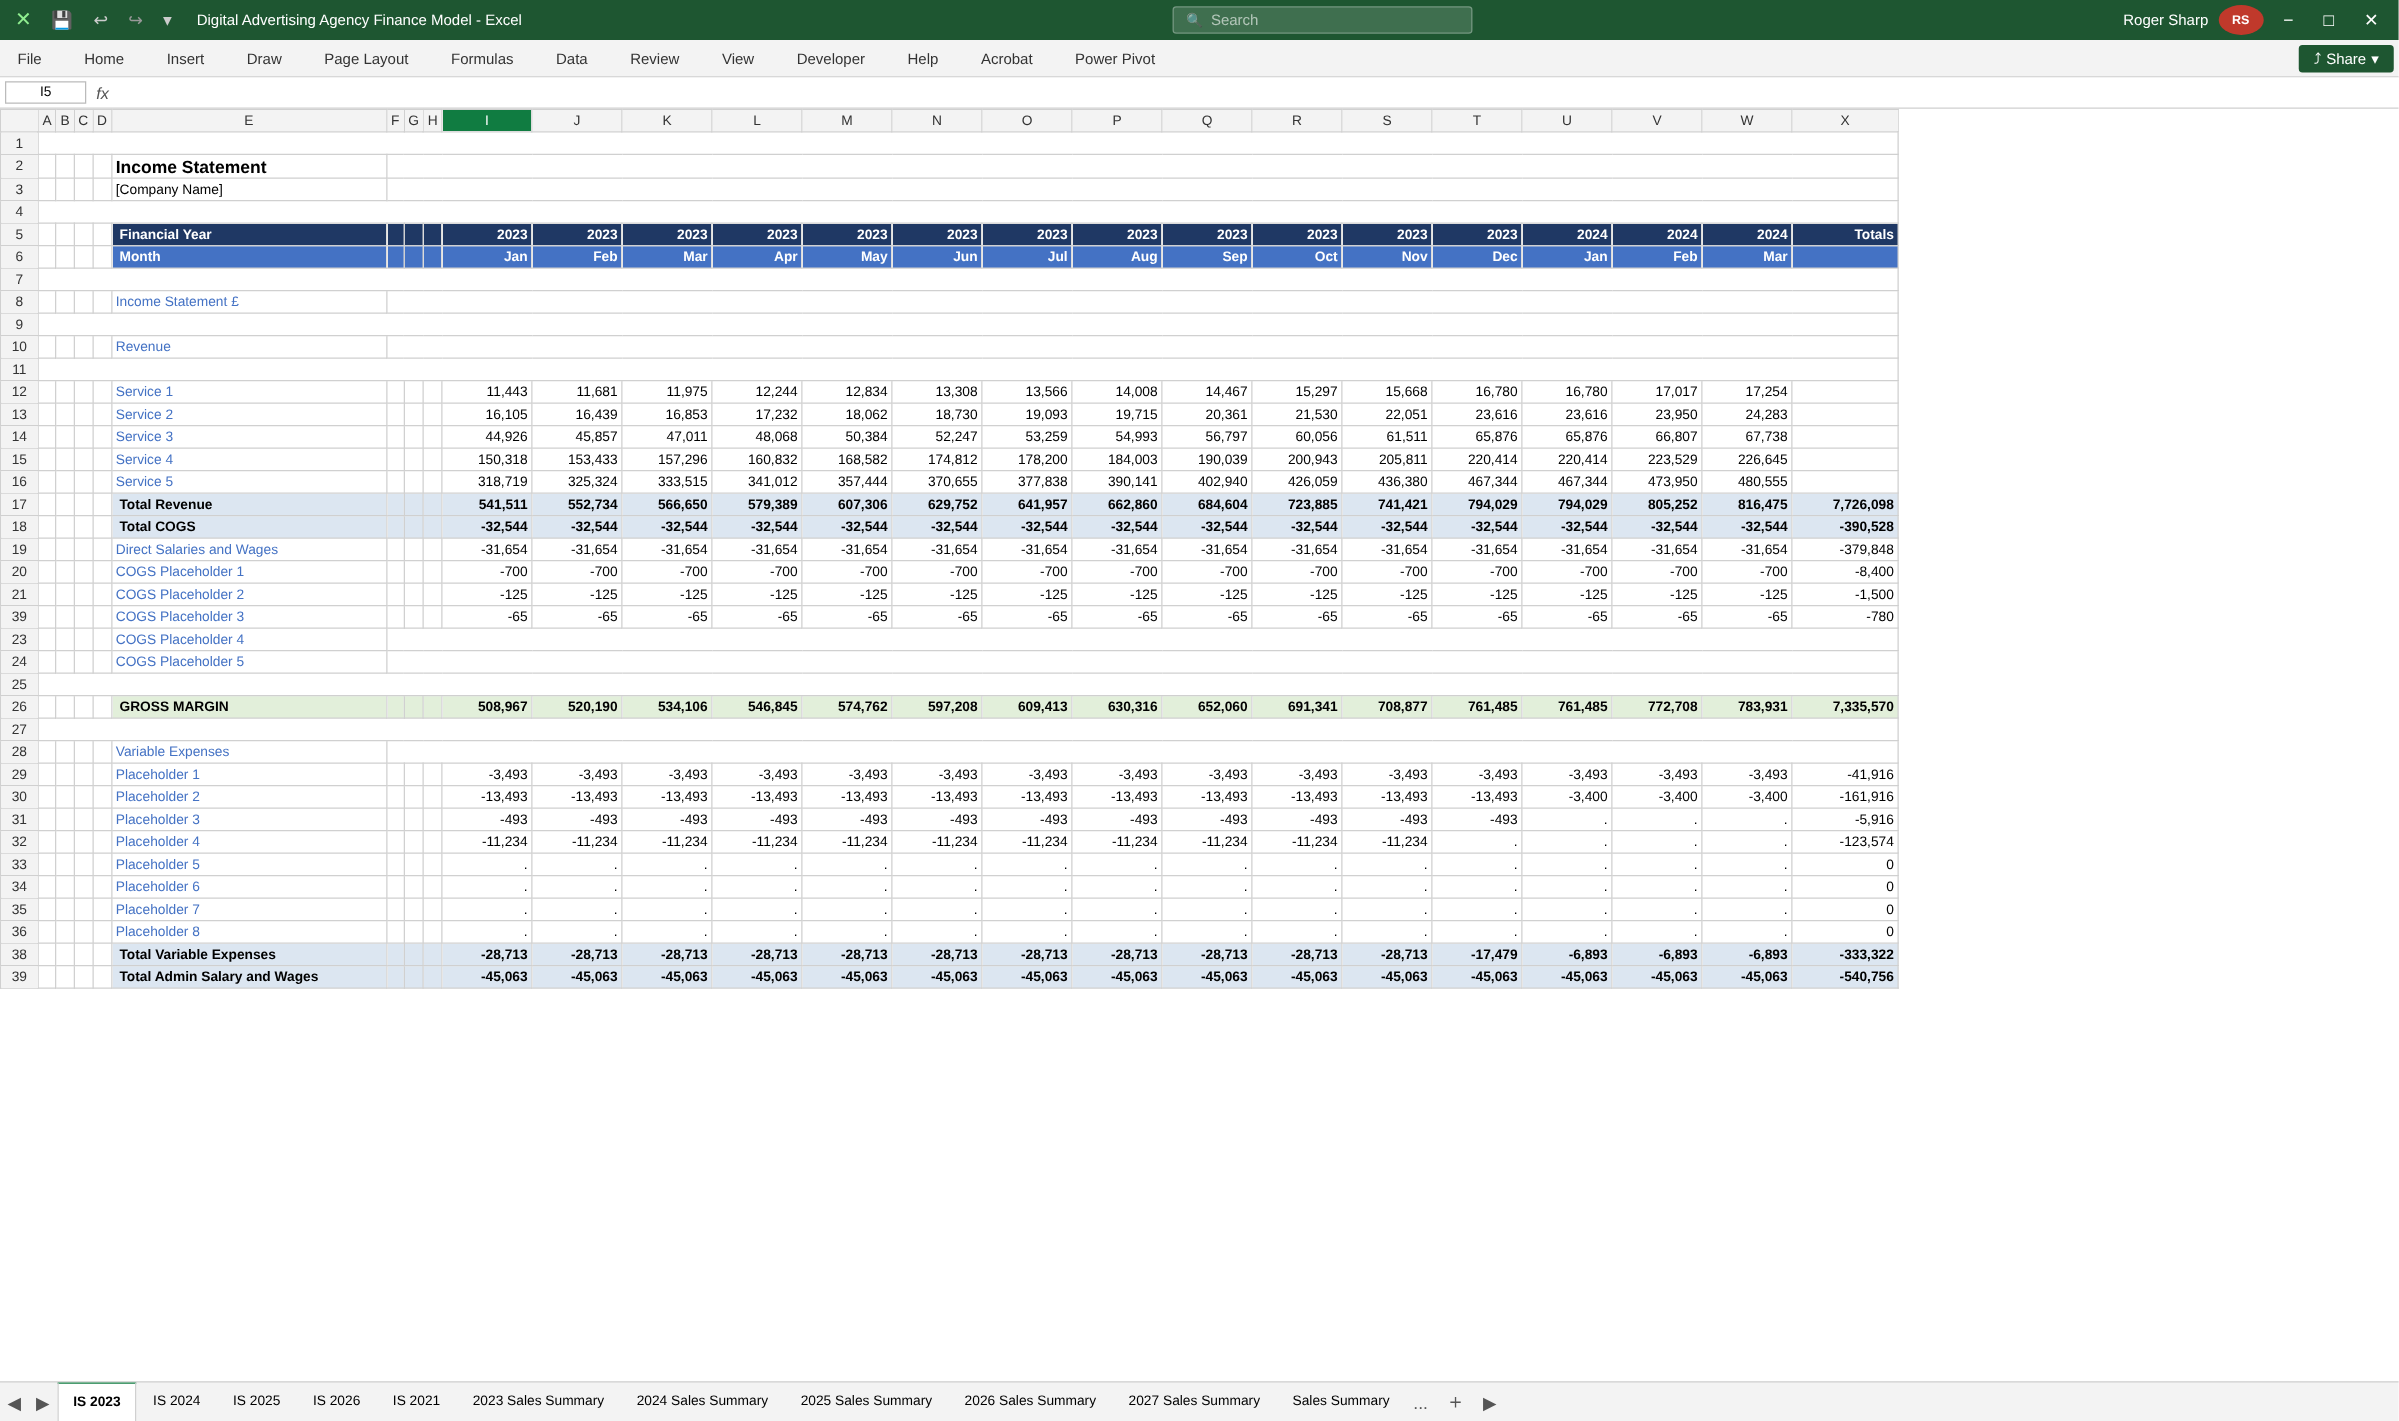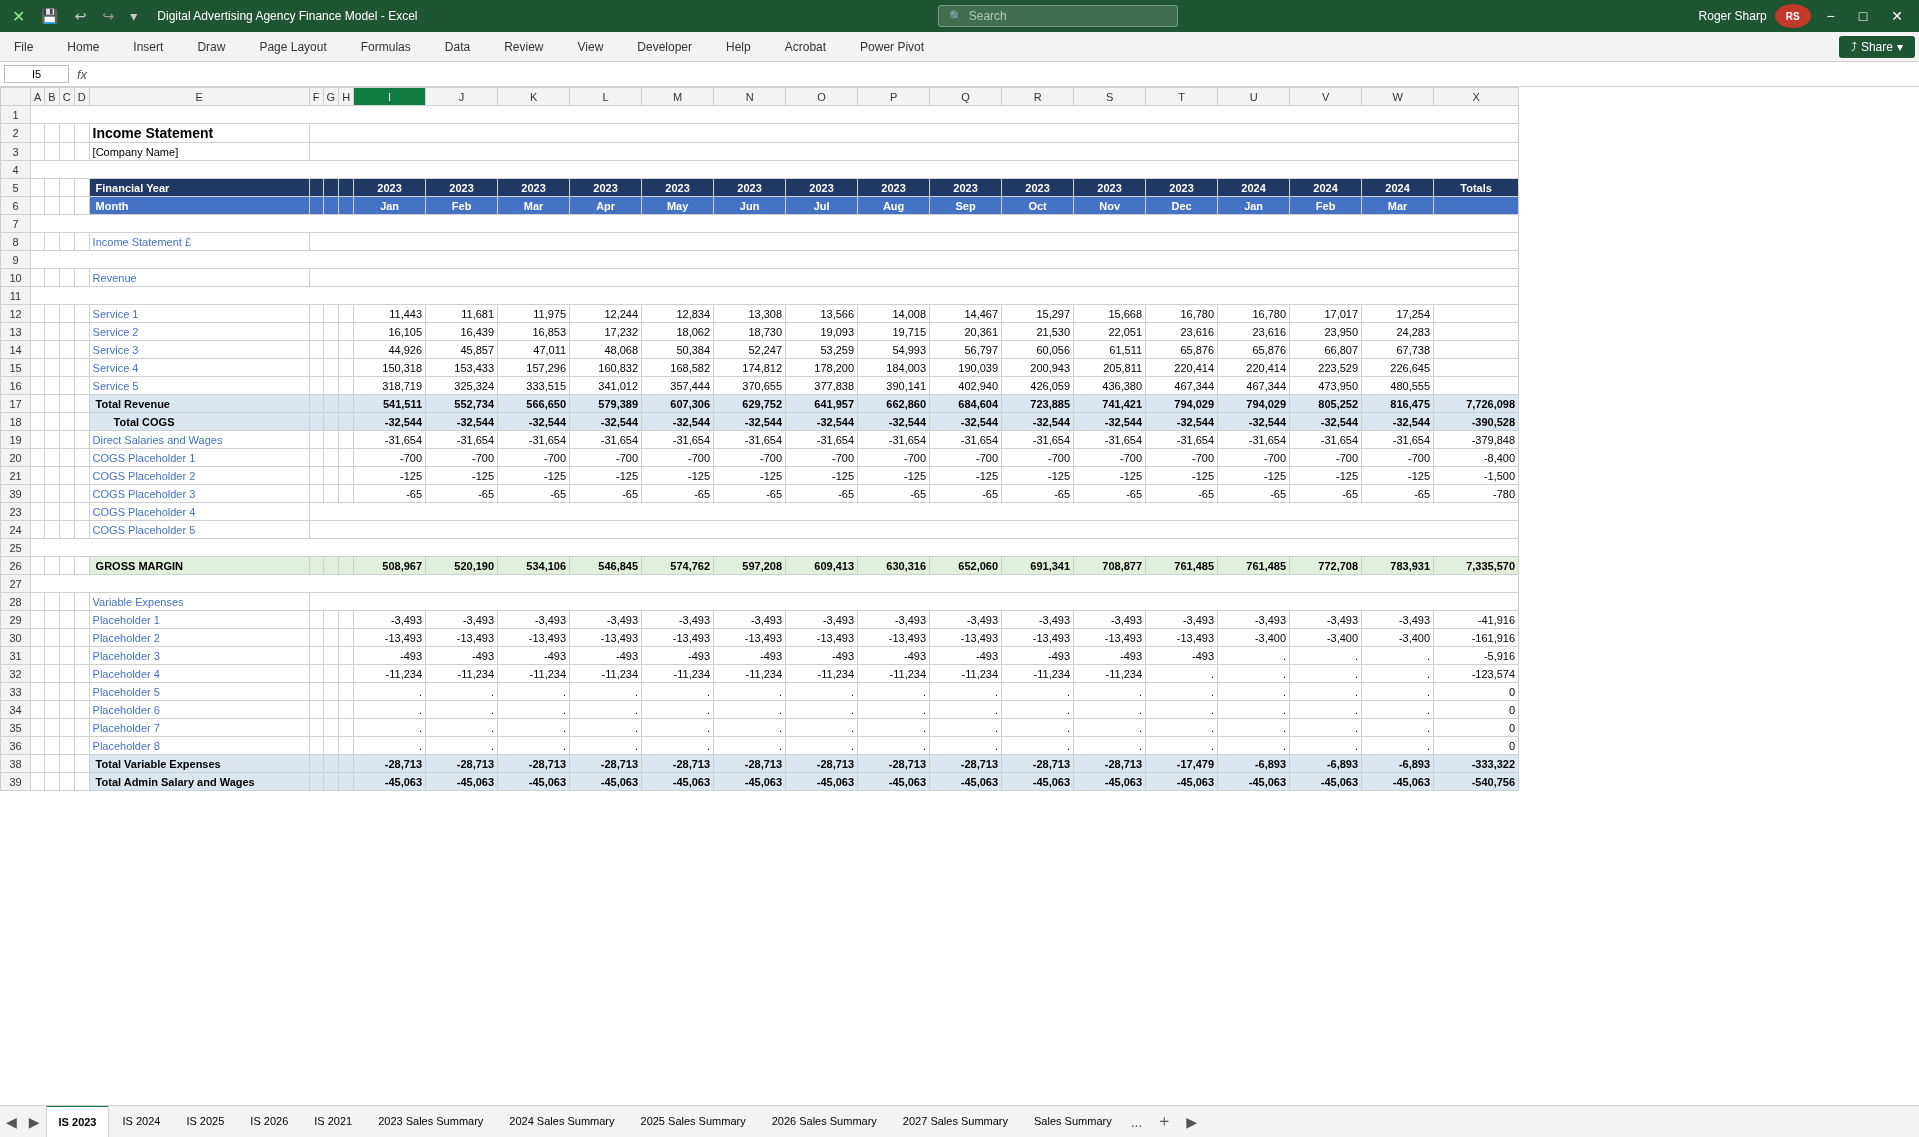--- a/index.html
+++ b/index.html
@@ -145,21 +145,21 @@
       min-width: 30px;
       position: sticky;
       left: 0;
       z-index: 3;
       border: 1px solid #d0d0d0;
     }
 
     
     .cell-text-left { text-align: left; }
     .cell-text-right { text-align: right; }
-    .cell-text-center { text-align: center; }
+    .cell-text-center { text-align: right; }
 
     
     .header-dark {
       background: #1f3864;
       color: white;
       font-weight: bold;
     }
     .header-blue {
       background: #4472c4;
       color: white;
@@ -633,21 +633,21 @@
           <td class="total-row cell-text-right">816,475</td>
           <td class="total-row cell-text-right">7,726,098</td>
         </tr>
 
         <tr>
           <td class="row-header">18</td>
           <td></td>
             <td></td>
             <td></td>
             <td></td>
-          <td class="total-row cell-text-left" style="padding-left:24px;">Total COGS</td>
+          <td class="total-row cell-text-left" style="padding-left:6px;">Total COGS</td>
           <td class="total-row"></td>
             <td class="total-row"></td>
             <td class="total-row"></td>
           <td class="total-row cell-text-right">-32,544</td>
           <td class="total-row cell-text-right">-32,544</td>
           <td class="total-row cell-text-right">-32,544</td>
           <td class="total-row cell-text-right">-32,544</td>
           <td class="total-row cell-text-right">-32,544</td>
           <td class="total-row cell-text-right">-32,544</td>
           <td class="total-row cell-text-right">-32,544</td>

